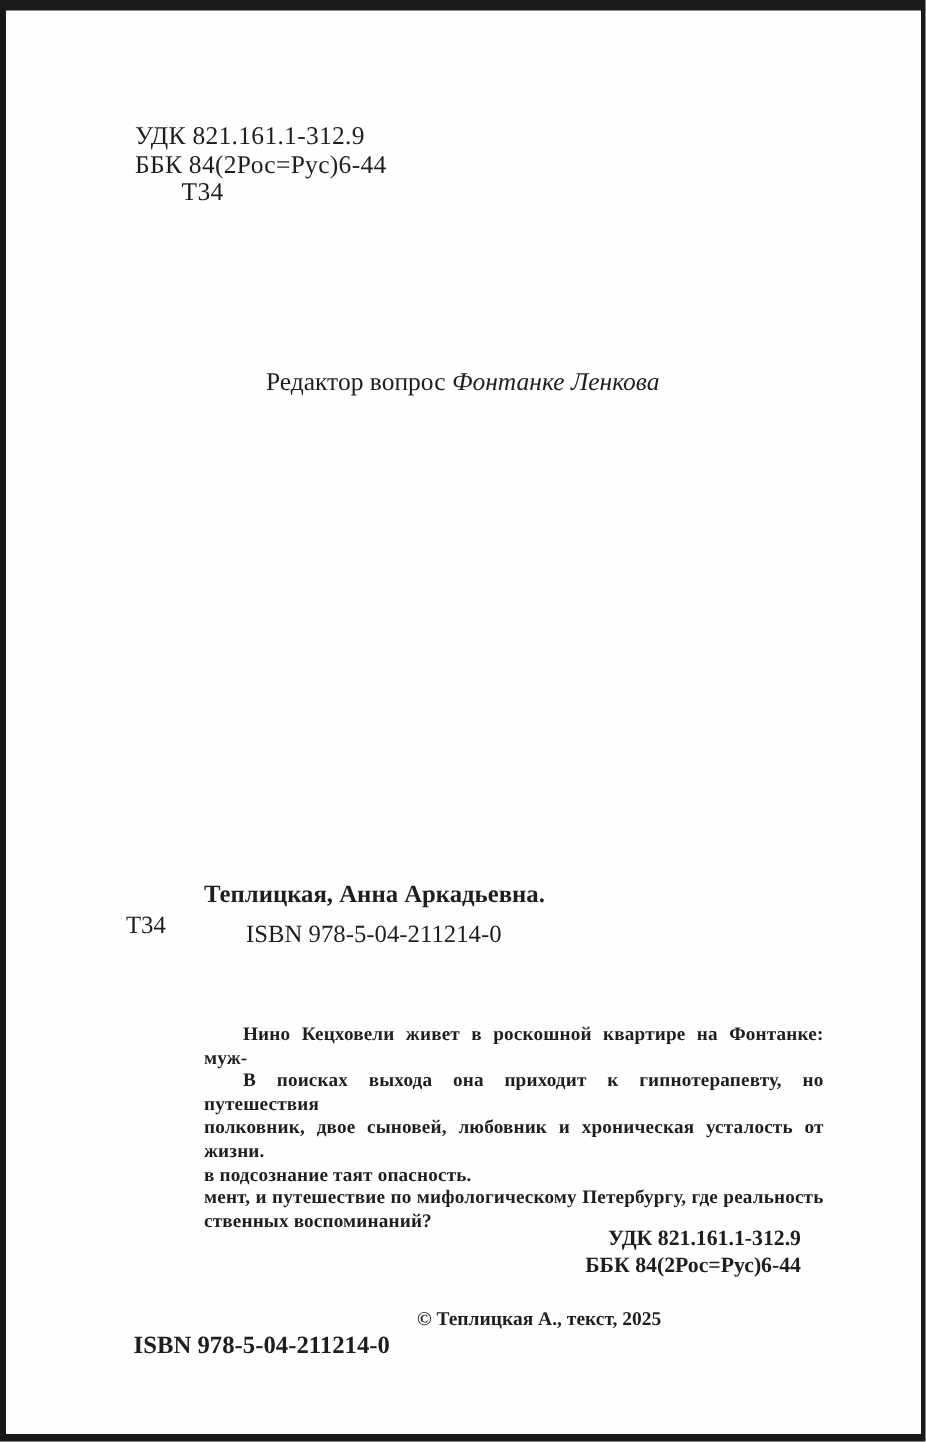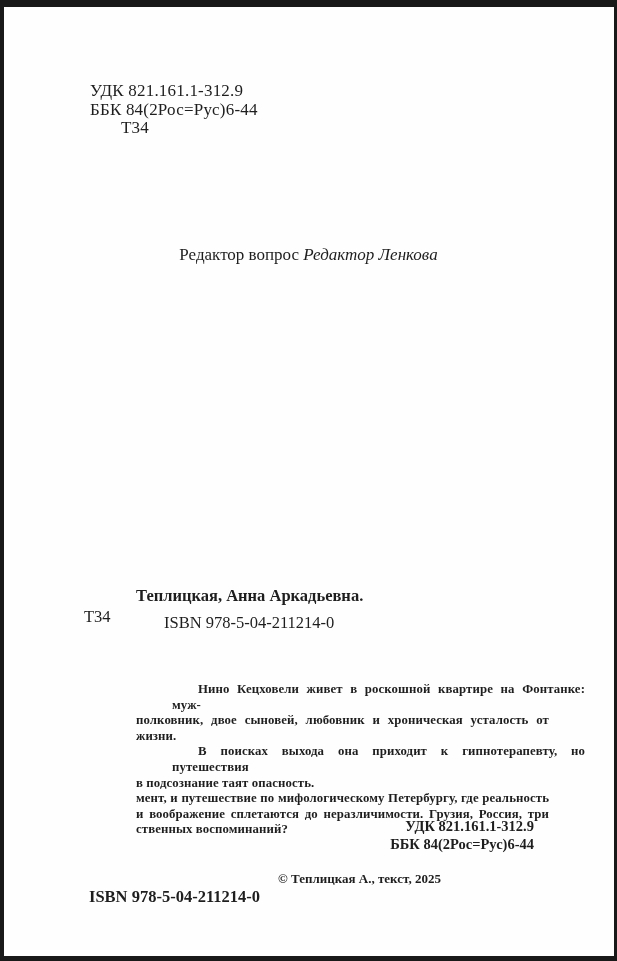--- a/index.html
+++ b/index.html
@@ -26,57 +26,56 @@
   
   .card{left:136px;top:585px;width:413px;font-size:16.5px;line-height:22px;}
   .card .author{font-weight:bold;}
   .card-label{left:84px;top:607px;font-size:16.5px;}
   .indent1{text-indent:27px;}
   .just{text-align:justify;text-align-last:justify;}
   .card .isbn-line{margin-top:5px;padding-left:28px;}
   
   .annotation{left:136px;top:682px;width:413px;font-size:12.8px;font-weight:bold;line-height:15.6px;letter-spacing:.1px;}
   .ann-line{width:413px;}
-  .ann-line.indent{text-indent:26px;margin-left:36px;}
+  .ann-line.indent{text-indent:26px;}
   .ann-line.just{text-align:justify;text-align-last:justify;}
   
   .codes-block{right:83px;top:817px;text-align:right;font-size:14.5px;font-weight:bold;line-height:18px;}
   
   .copyright{left:278px;top:871px;font-size:13px;font-weight:bold;line-height:16.5px;}
   .isbn-bottom{left:89px;top:887px;font-size:16.5px;font-weight:bold;}
 </style>
 </head>
 <body>
 
 <div class="paper"></div>
 
 <div class="abs top-block">
   <div>УДК 821.161.1-312.9</div>
   <div>ББК 84(2Рос=Рус)6-44</div>
   <div class="t-label">Т34</div>
 </div>
 
 <div class="abs editor-line">
-  <span>Редактор вопрос </span><span class="editor-name">Редактор Ленкова</span>
+  <span>Редактор вопрос </span><span class="editor-name">Фонтанке Ленкова</span>
 </div>
 
 <div class="abs card-label">Т34</div>
 
 <div class="abs card">
   <div class="author">Теплицкая, Анна Аркадьевна.</div>
   <div class="isbn-line">ISBN 978-5-04-211214-0</div>
 </div>
 
 <div class="abs annotation">
     <div class="ann-line indent just">Нино Кецховели живет в роскошной квартире на Фонтанке: муж-</div>
+    <div class="ann-line indent just">В поисках выхода она приходит к гипнотерапевту, но путешествия</div>
     <div class="ann-line just">полковник, двое сыновей, любовник и хроническая усталость от жизни.</div>
-    <div class="ann-line indent just">В поисках выхода она приходит к гипнотерапевту, но путешествия</div>
     <div class="ann-line">в подсознание таят опасность.</div>
     <div class="ann-line just">мент, и путешествие по мифологическому Петербургу, где реальность</div>
-    <div class="ann-line just">и воображение сплетаются до неразличимости. Грузия, Россия, три</div>
     <div class="ann-line">ственных воспоминаний?</div>
   </div>
 
 <div class="abs codes-block">
   <div>УДК 821.161.1-312.9</div>
   <div>ББК 84(2Рос=Рус)6-44</div>
 </div>
 
 <div class="abs copyright">
   <div>© Теплицкая А., текст, 2025</div>

